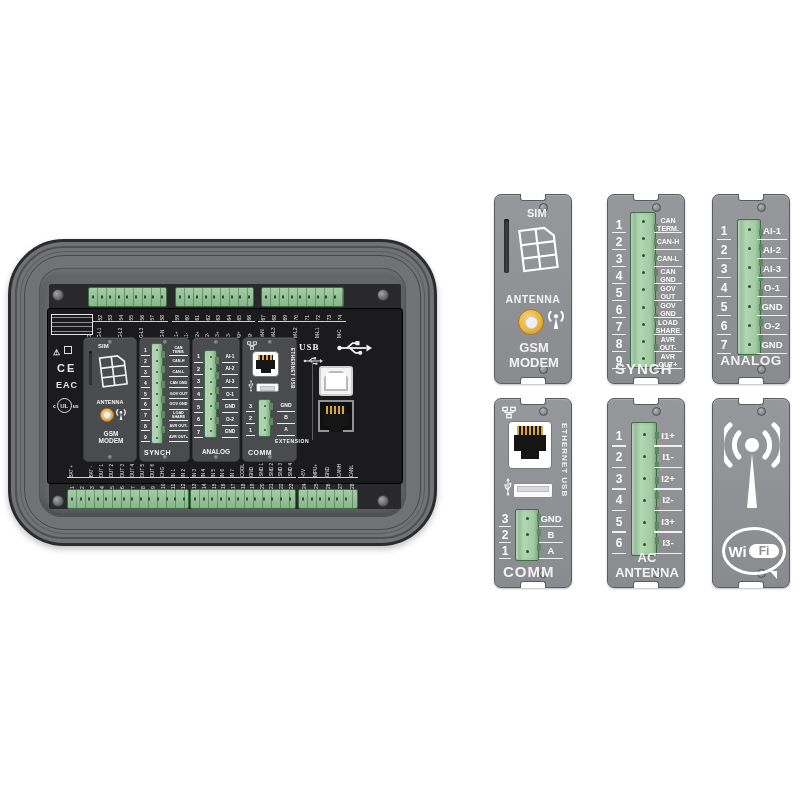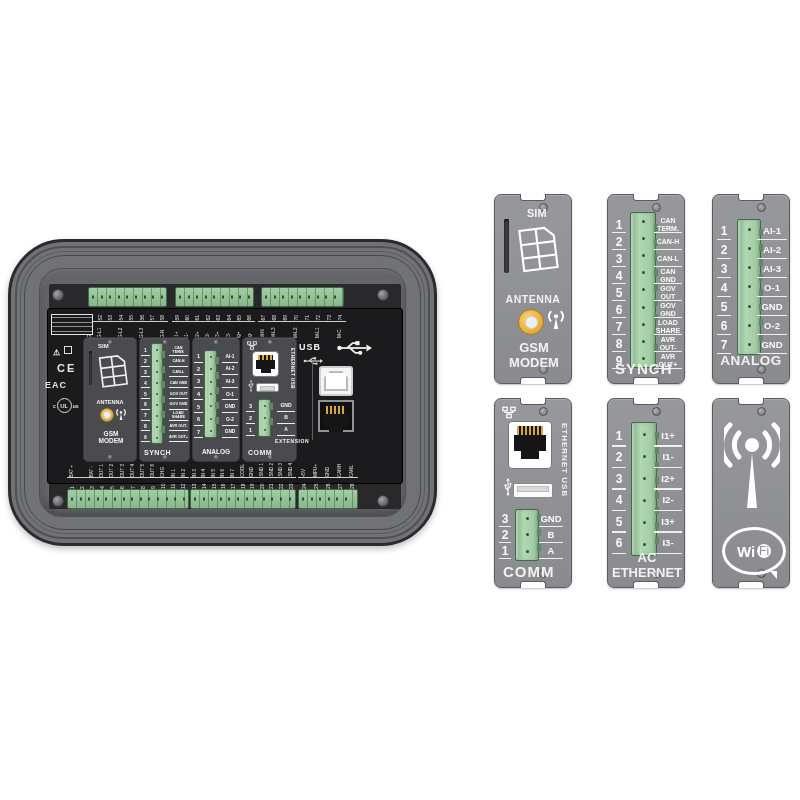--- a/index.html
+++ b/index.html
@@ -104,22 +104,22 @@
   .usbB i{position:absolute;inset:3px;background:#fff;border:2px solid #b9b9bb;
           clip-path:polygon(0 32%,25% 0,75% 0,100% 32%,100% 100%,0 100%);}
   .extport{position:absolute;background:#0f0f10;border:2px solid #929396;box-sizing:border-box;}
 
   .ethusb{position:absolute;font-weight:bold;color:#f2f2f2;letter-spacing:1px;}
 
   
   .wifi-logo{position:absolute;border:3px solid #fff;border-radius:50%;display:flex;
              align-items:center;justify-content:center;gap:2px;}
   .wifi-logo .wi{color:#fff;font-weight:bold;font-size:15px;}
-  .wifi-logo .fi{background:#fff;color:#8f9093;font-weight:normal;font-size:12px;
-                 padding:0 2px;border-radius:7px;}
+  .wifi-logo .fi{background:#fff;color:#8f9093;font-weight:bold;font-size:12px;
+                 padding:0 10px;border-radius:7px;}
   .wifi-logo::after{content:"";position:absolute;right:6px;bottom:-7px;width:0;height:0;
                  border-left:7px solid transparent;border-top:8px solid #fff;}
 
   
   #ratings{position:absolute;left:40px;top:72px;width:40px;height:19px;border:1px solid #e6e6e6;
            background:repeating-linear-gradient(180deg,#1b1b1d 0 2px,#8f8f91 2px 3px,#1b1b1d 3px 4.6px);}
   .mark{position:absolute;color:#e5e5e5;font-weight:bold;}
   .sqr{display:inline-block;width:6px;height:6px;border:1px solid #ddd;margin-left:4px;vertical-align:1px;}
   .ul-circ{display:inline-flex;width:13px;height:13px;border:1.5px solid #ddd;border-radius:50%;
            align-items:center;justify-content:center;font-size:6px;font-weight:bold;margin:0 1px;}
@@ -498,21 +498,21 @@
             <i class="vt" style="font-size: 5px;">28</i>
           </span>
         </div>
       </div>
 
     <div id="ratings"></div>
     <div class="mark" style="left:42px;top:104px;font-size:8px;">
       <span>⚠</span><span class="sqr"></span>
     </div>
     <div class="mark" style="left:46px;top:120px;font-size:11px;letter-spacing:2px;">CE</div>
-    <div class="mark" style="left:34px;top:138px;font-size:9px;letter-spacing:1px;">EAC</div>
+    <div class="mark" style="left:45px;top:138px;font-size:9px;letter-spacing:1px;">EAC</div>
     <div class="mark" style="left:42px;top:156px;font-size:5px;display:flex;align-items:center;">
       <span>c</span>
         <span class="ul-circ">UL</span>
         <span>us</span>
     </div>
 
     <div class="bcard" style="left:72px;top:95px;width:54px;height:125px;">
       <div class="wlab" style="left:14px;top:5px;width:100%;font-size:6px;text-align:left;">SIM</div>
       <div class="slotbar" style="left:5px;top:13px;width:3px;height:34px;"></div>
       <svg class="abs" style="left:11px;top:13px;" width="36" height="40" viewBox="0 0 52 58">
@@ -697,21 +697,21 @@
           </div>
           <div class="prow">
             <span class="pnum">1</span>
             <span class="pmid"></span>
             <span class="plab">A</span>
           </div>
         </div>
       <div class="wlab" style="left:5px;bottom:4px;font-size:7px;letter-spacing:.5px;">COMM</div>
     </div>
 
-    <div class="wlab" style="left:288px;top:100px;font-size:9px;letter-spacing:1px;">USB</div>
+    <div class="wlab" style="left:288px;top:100px;font-size:9px;letter-spacing:1px;font-family:Liberation Serif, serif;">USB</div>
     <svg class="abs" style="left:325px;top:97px;" width="36" height="18" viewBox="0 0 52 26">
       <g stroke="#f0f0f0" stroke-width="2.6" fill="none">
         <path d="M5 13 H44"></path>
           <path d="M16 13 L24 6 H30"></path>
           <path d="M20 13 L28 20 H35"></path>
       </g>
       <circle cx="5" cy="13" r="3.2" fill="#f0f0f0"></circle>
         <rect x="28" y="3" width="6" height="6" fill="#f0f0f0"></rect>
       <circle cx="35" cy="20" r="3" fill="#f0f0f0"></circle>
         <path d="M44 8 L52 13 L44 18 Z" fill="#f0f0f0"></path>
@@ -986,21 +986,21 @@
           <span class="pnum">5</span>
           <span class="pmid"></span>
           <span class="plab">I3+</span>
         </div>
         <div class="prow">
           <span class="pnum">6</span>
           <span class="pmid"></span>
           <span class="plab">I3-</span>
         </div>
       </div>
-    <div class="wlab" style="left:4px;bottom:6px;width:70px;font-size:13px;">AC ETHERNET</div>
+    <div class="wlab" style="left:4px;bottom:6px;width:70px;font-size:13px;">AC ANTENNA</div>
   </div>
 
   <div class="pmod" style="left:712px;top:398px;">
     <div class="notch-t"></div>
     <div class="notch-b"></div>
     <div class="mscrew t"></div>
     <div class="mscrew b"></div>
     <svg class="abs" style="left:11px;top:20px;" width="56" height="94" viewBox="0 0 56 92">
       <circle cx="28" cy="25" r="7" fill="#fff"></circle>
       <path d="M28 33 L23 88 H33 Z" fill="#fff"></path>

